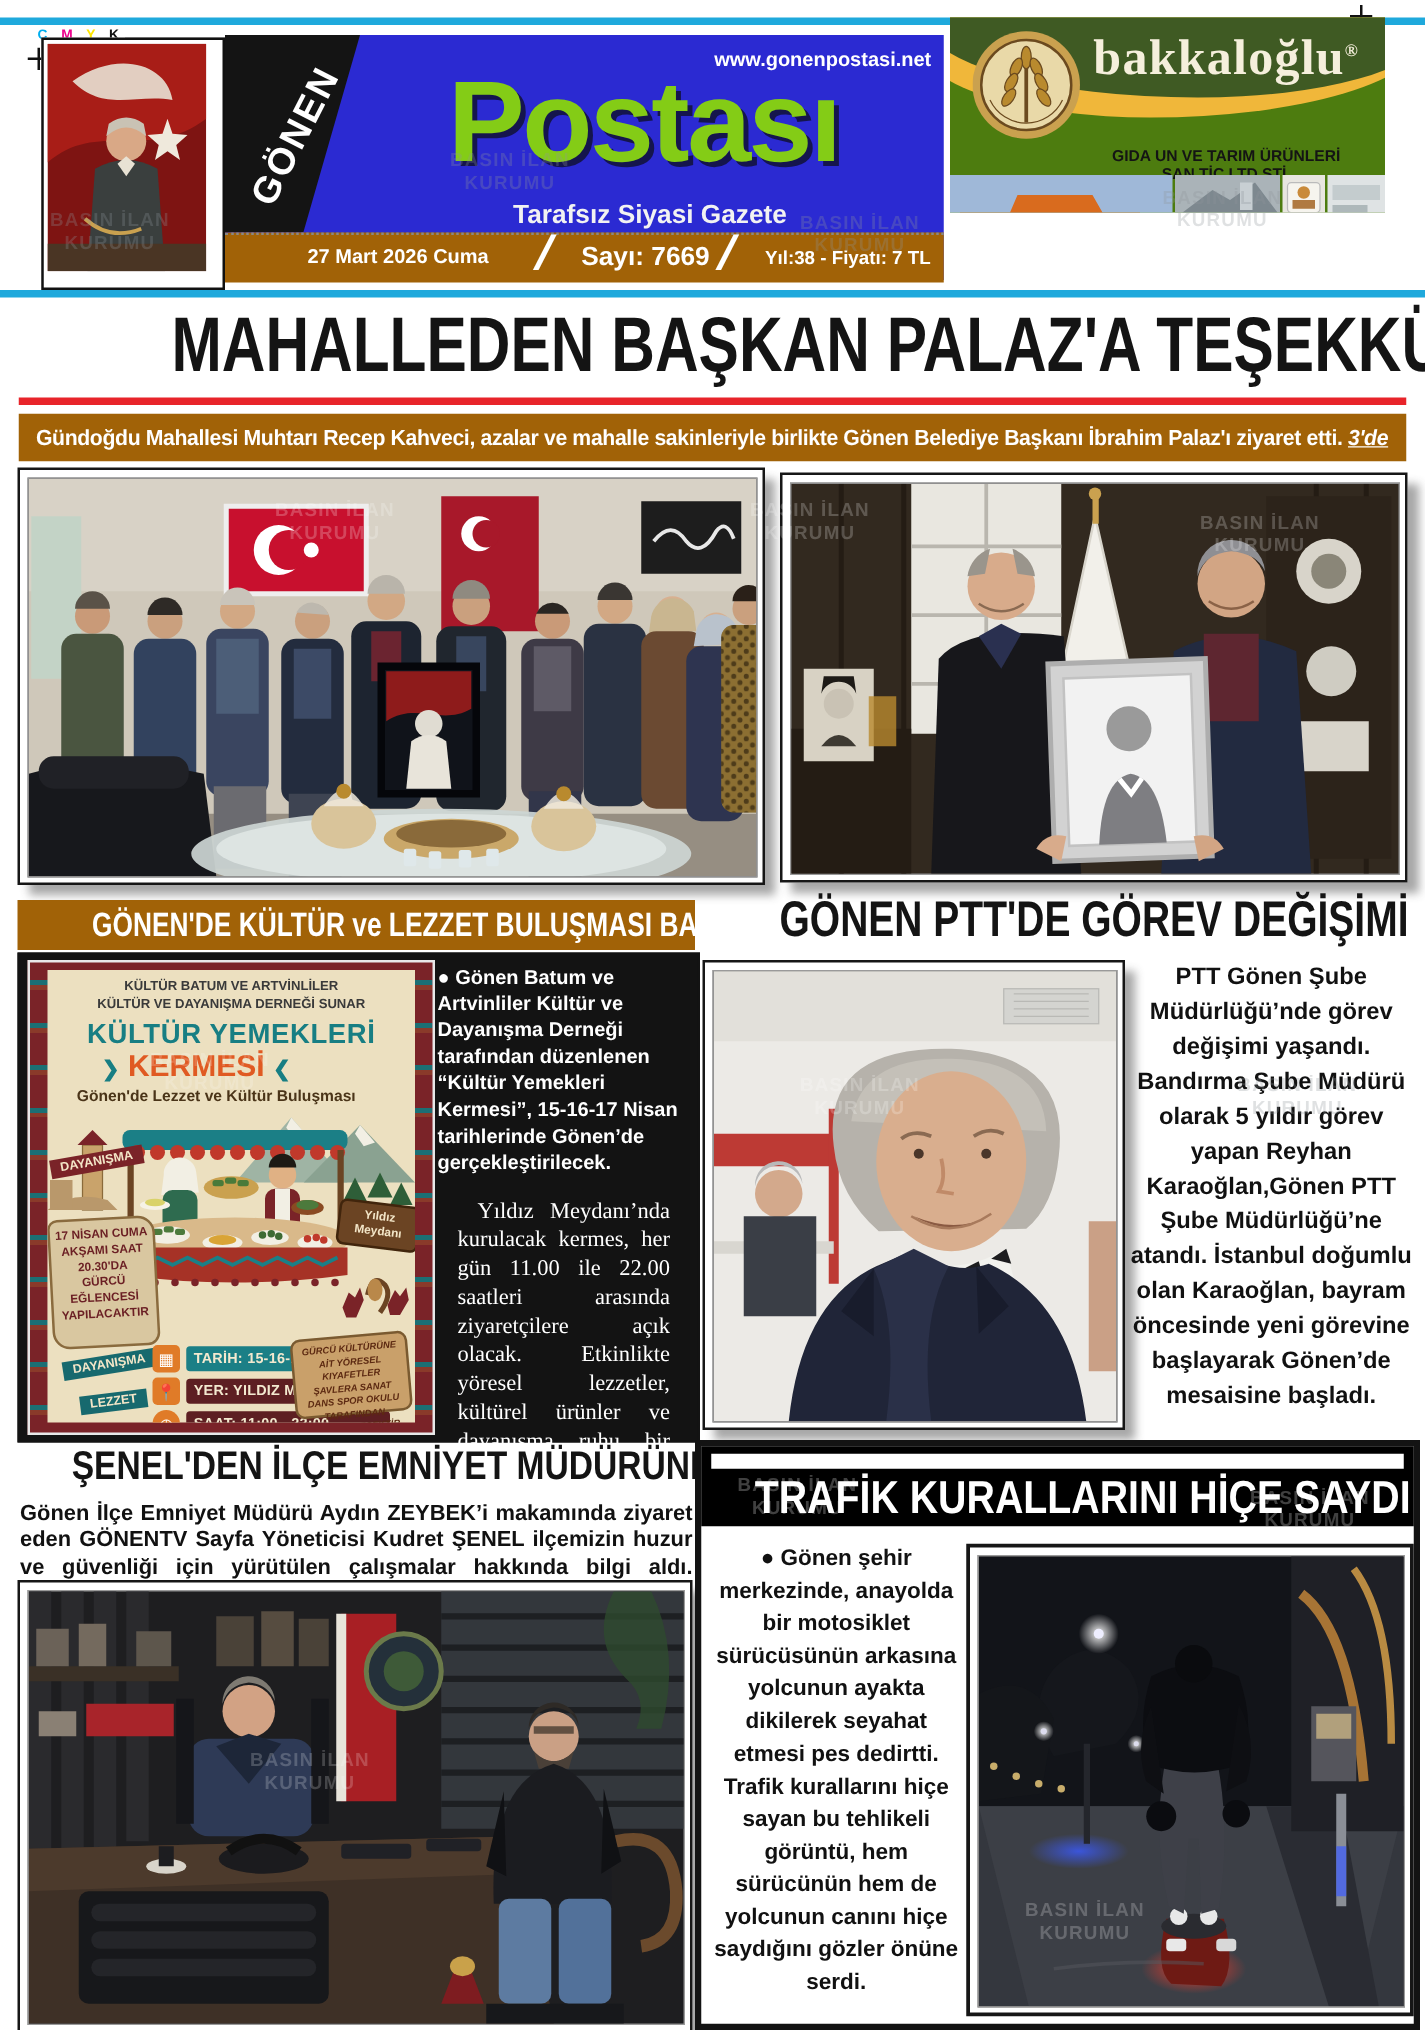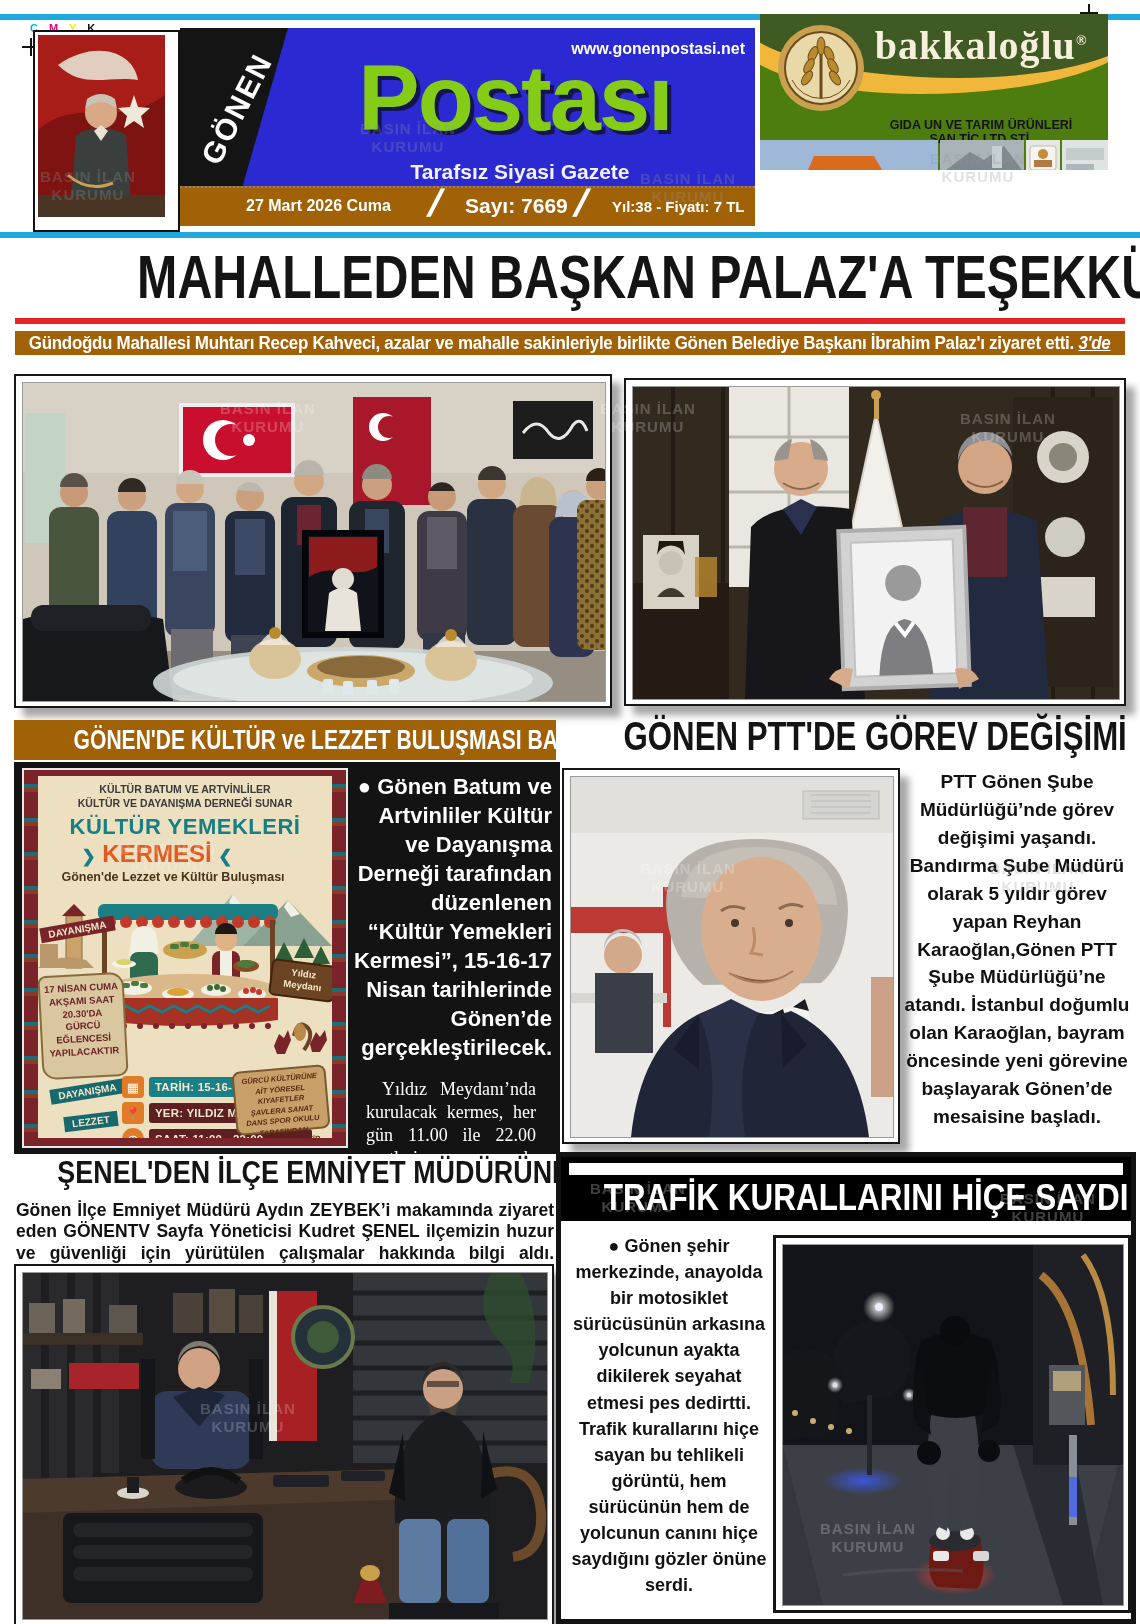--- a/index.html
+++ b/index.html
@@ -130,21 +130,21 @@
     <rect x="290" y="42" width="50" height="30" fill="#e9e9e6"></rect>
       <rect x="296" y="48" width="36" height="9" fill="#c6c6c2"></rect>
   </svg>
 </div>
 
 <div class="abs cyanline" style="left:0;top:232px;width:1140px;"></div>
 <div class="abs hl" style="left:15px;top:246px;width:1110px;font-size:62px;line-height:1.0;">
   <span class="squeeze">MAHALLEDEN BAŞKAN PALAZ'A TEŞEKKÜR ZİYARETİ</span>
 </div>
 <div class="abs redline" style="left:15px;top:318px;width:1110px;"></div>
-<div class="abs blackbar" style="left:15px;top:331px;width:1110px;height:24px;display:flex;align-items:center;justify-content:center;text-align:center;">
+<div class="abs blackbar" style="left:15px;top:331px;width:1110px;height:38px;display:flex;align-items:center;justify-content:center;text-align:center;">
   <span style="font-weight:900;font-size:17.5px;letter-spacing:-.3px;transform:scaleX(.97);white-space:nowrap;"><span>Gündoğdu Mahallesi Muhtarı Recep Kahveci, azalar ve mahalle sakinleriyle birlikte Gönen Belediye Başkanı İbrahim Palaz'ı ziyaret etti. </span><span style="font-style:italic;text-decoration:underline;">3'de</span></span>
 </div>
 
 <div class="abs frame" style="left:14px;top:374px;width:582px;height:318px;">
   <div class="frame-inner">
   <svg width="582" height="318" viewBox="0 0 582 318" preserveAspectRatio="none">
     <rect width="582" height="318" fill="#cfc8ba"></rect>
     <rect width="582" height="90" fill="#d8d2c6"></rect>
     <rect y="268" width="582" height="50" fill="#968e82"></rect>
     <rect x="2" y="30" width="40" height="130" fill="#c3d3c6"></rect>
@@ -468,21 +468,21 @@
         <div class="inforow">
             <span class="ic" style="border-radius:50%;">◷</span>
             <span class="tx" style="background:#5d1f22;">SAAT: 11:00 - 22:00</span>
           </div>
       </div>
       <div class="abs" style="left:196px;top:292px;width:94px;height:64px;background:#c9a06a;border:2px solid #7a5a30;border-radius:8px;transform:rotate(-5deg);padding:4px;box-sizing:border-box;text-align:center;font-weight:800;font-style:italic;font-size:7.5px;color:#5d2a12;line-height:1.4;">GÜRCÜ KÜLTÜRÜNE AİT YÖRESEL KIYAFETLER ŞAVLERA SANAT DANS SPOR OKULU TARAFINDAN SERGİLENECEKTİR</div>
     </div>
   </div>
 
   <div class="abs" style="left:334px;top:8px;width:202px;color:#fff;">
-    <p style="margin:0 0 10px 0;font-weight:900;font-size:22px;line-height:1.32;text-align:right;">●   Gönen Batum ve Artvinliler Kültür ve Dayanışma Derneği tarafından düzenlenen “Kültür Yemekleri Kermesi”, 15-16-17 Nisan tarihlerinde Gönen’de gerçekleştirilecek.</p>
+    <p style="margin:0 0 10px 0;font-weight:900;font-size:16px;line-height:1.32;text-align:left;">●   Gönen Batum ve Artvinliler Kültür ve Dayanışma Derneği tarafından düzenlenen “Kültür Yemekleri Kermesi”, 15-16-17 Nisan tarihlerinde Gönen’de gerçekleştirilecek.</p>
     <p class="serifbody" style="margin:16px;font-size:18px;line-height:1.28;text-align:justify;text-indent:16px;">Yıldız Meydanı’nda kurulacak kermes, her gün 11.00 ile 22.00 saatleri arasında ziyaretçilere açık olacak. Etkinlikte yöresel lezzetler, kültürel ürünler ve dayanışma ruhu bir araya gelecek.</p>
     <p class="serifbody" style="margin:0;font-size:15.5px;line-height:1.28;text-align:justify;text-indent:16px;">Program kapsamında ayrıca 17 Nisan Cuma akşamı saat 32.80’da Gürcü eğlencesi düzenlenecek. Etkinlikte Gürcü kültürüne ait yöresel kıyafetlerde standlarda sergilenecek.</p>
   </div>
 </div>
 
 <div class="abs hl" style="left:560px;top:714px;width:578px;font-size:40px;">
   <span class="squeeze">GÖNEN PTT'DE GÖREV DEĞİŞİMİ</span>
 </div>
 <div class="abs frame" style="left:562px;top:768px;width:322px;height:360px;">
   <div class="frame-inner">

